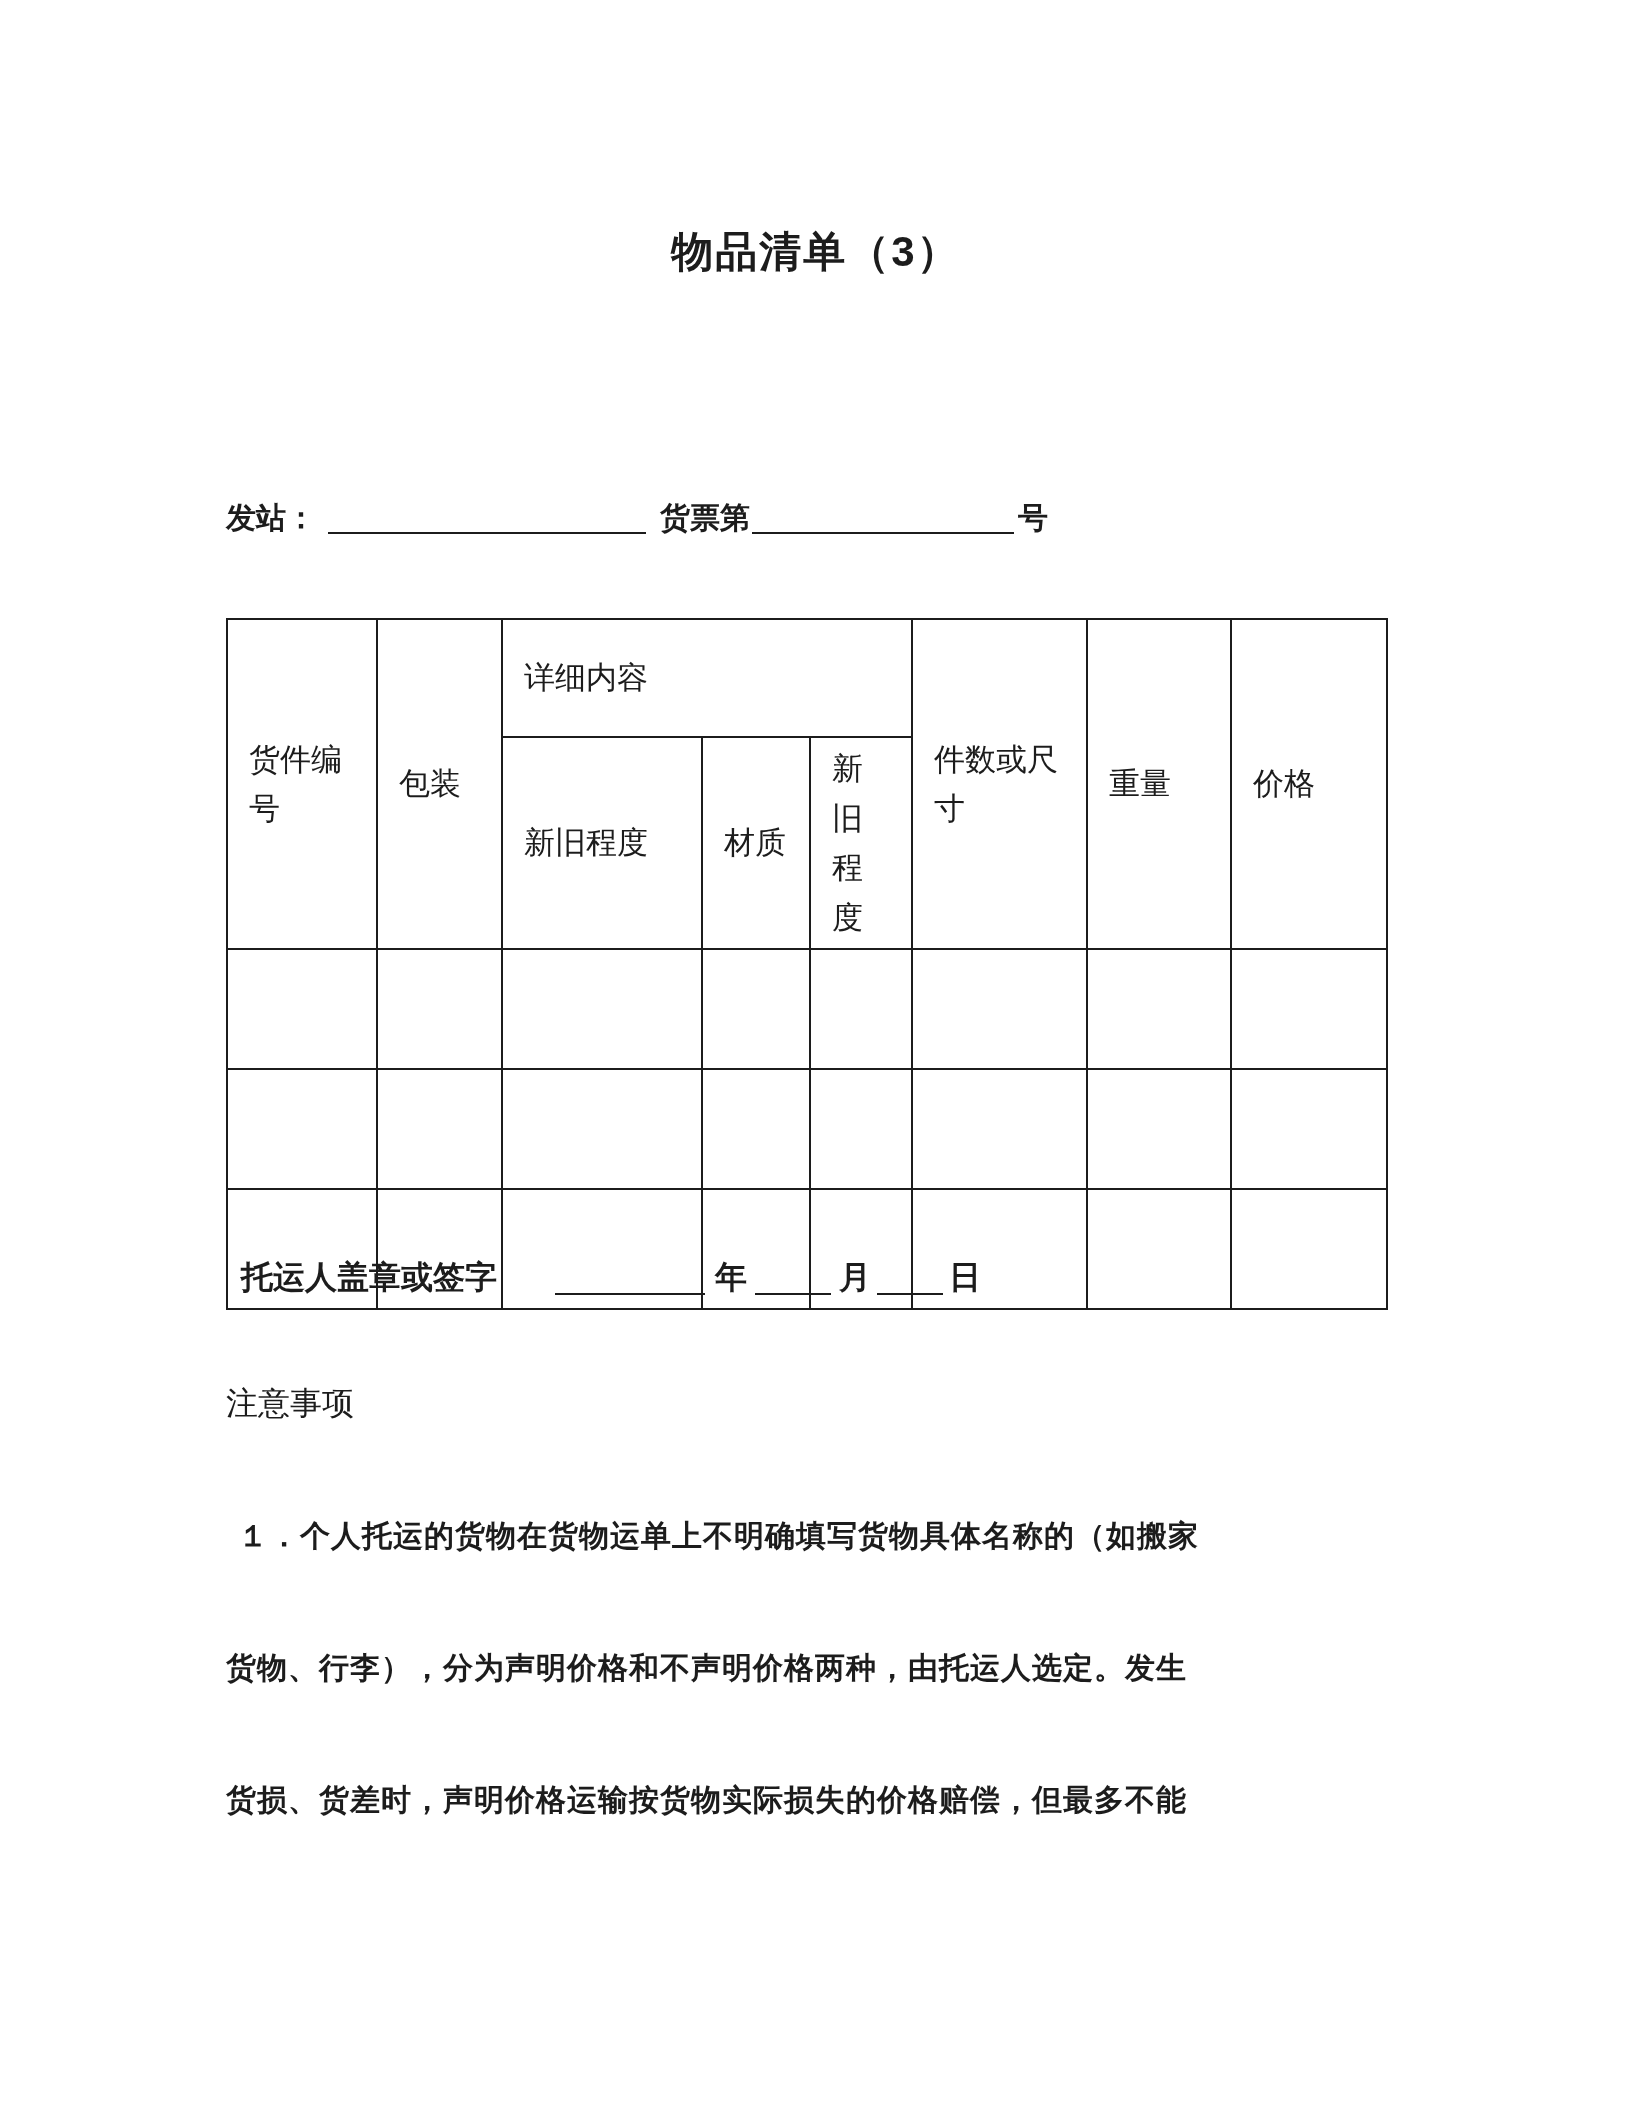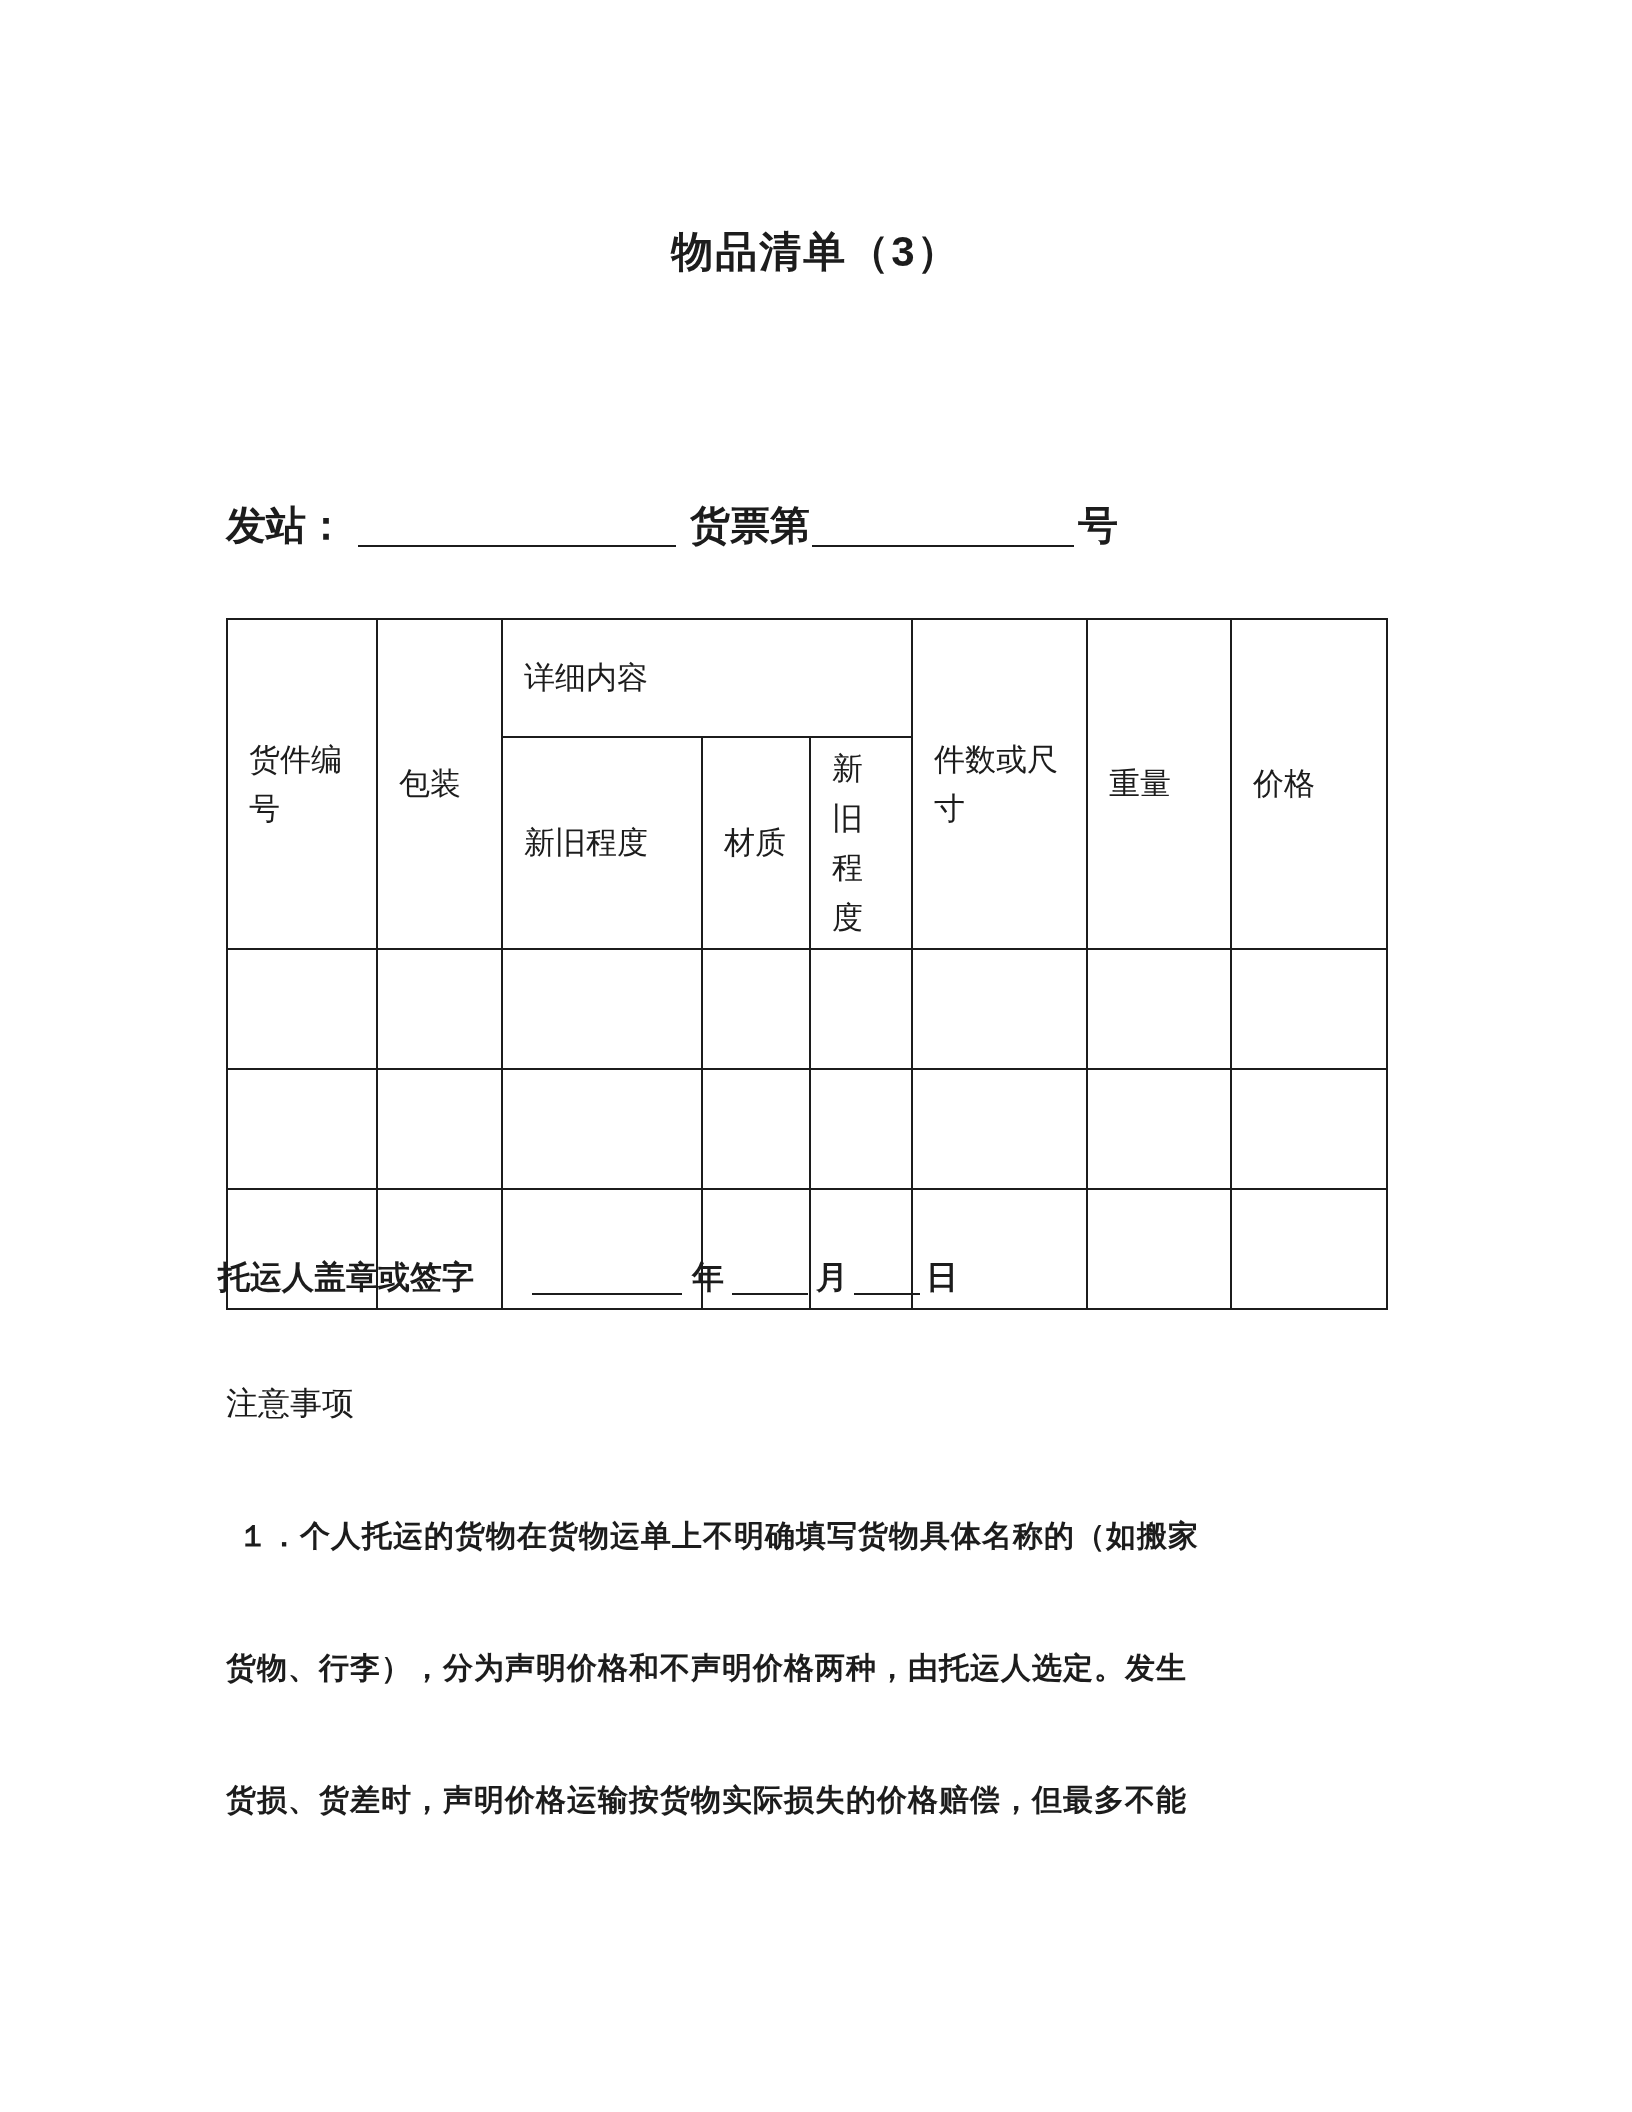--- a/index.html
+++ b/index.html
@@ -24,21 +24,21 @@
     width: 100%;
     text-align: center;
     font-size: 42px;
     font-weight: 700;
     letter-spacing: 2px;
   }
   .station-line {
     position: absolute;
     top: 498px;
     left: 226px;
-    font-size: 40px;
+    font-size: 30px;
     font-weight: 700;
     white-space: nowrap;
   }
   .uline {
     display: inline-block;
     height: 1em;
     border-bottom: 2px solid #1c1c1c;
     vertical-align: text-bottom;
   }
   .u-station { width: 318px; margin-left: 12px; margin-right: 14px; }
@@ -62,21 +62,21 @@
     overflow: hidden;
     word-break: break-all;
   }
   tr.hrow1 { height: 118px; }
   tr.hrow2 { height: 142px; }
   tr.drow  { height: 120px; }
 
   .sig-line {
     position: absolute;
     top: 1256px;
-    left: 218px;
+    left: 241px;
     font-size: 32px;
     font-weight: 700;
     white-space: nowrap;
   }
   .u-sig   { width: 150px; margin-left: 58px; margin-right: 10px; }
   .u-year  { width: 76px;  margin-left: 8px;  margin-right: 8px; }
   .u-month { width: 66px;  margin-left: 6px;  margin-right: 6px; }
 
   .notes-heading {
     position: absolute;

